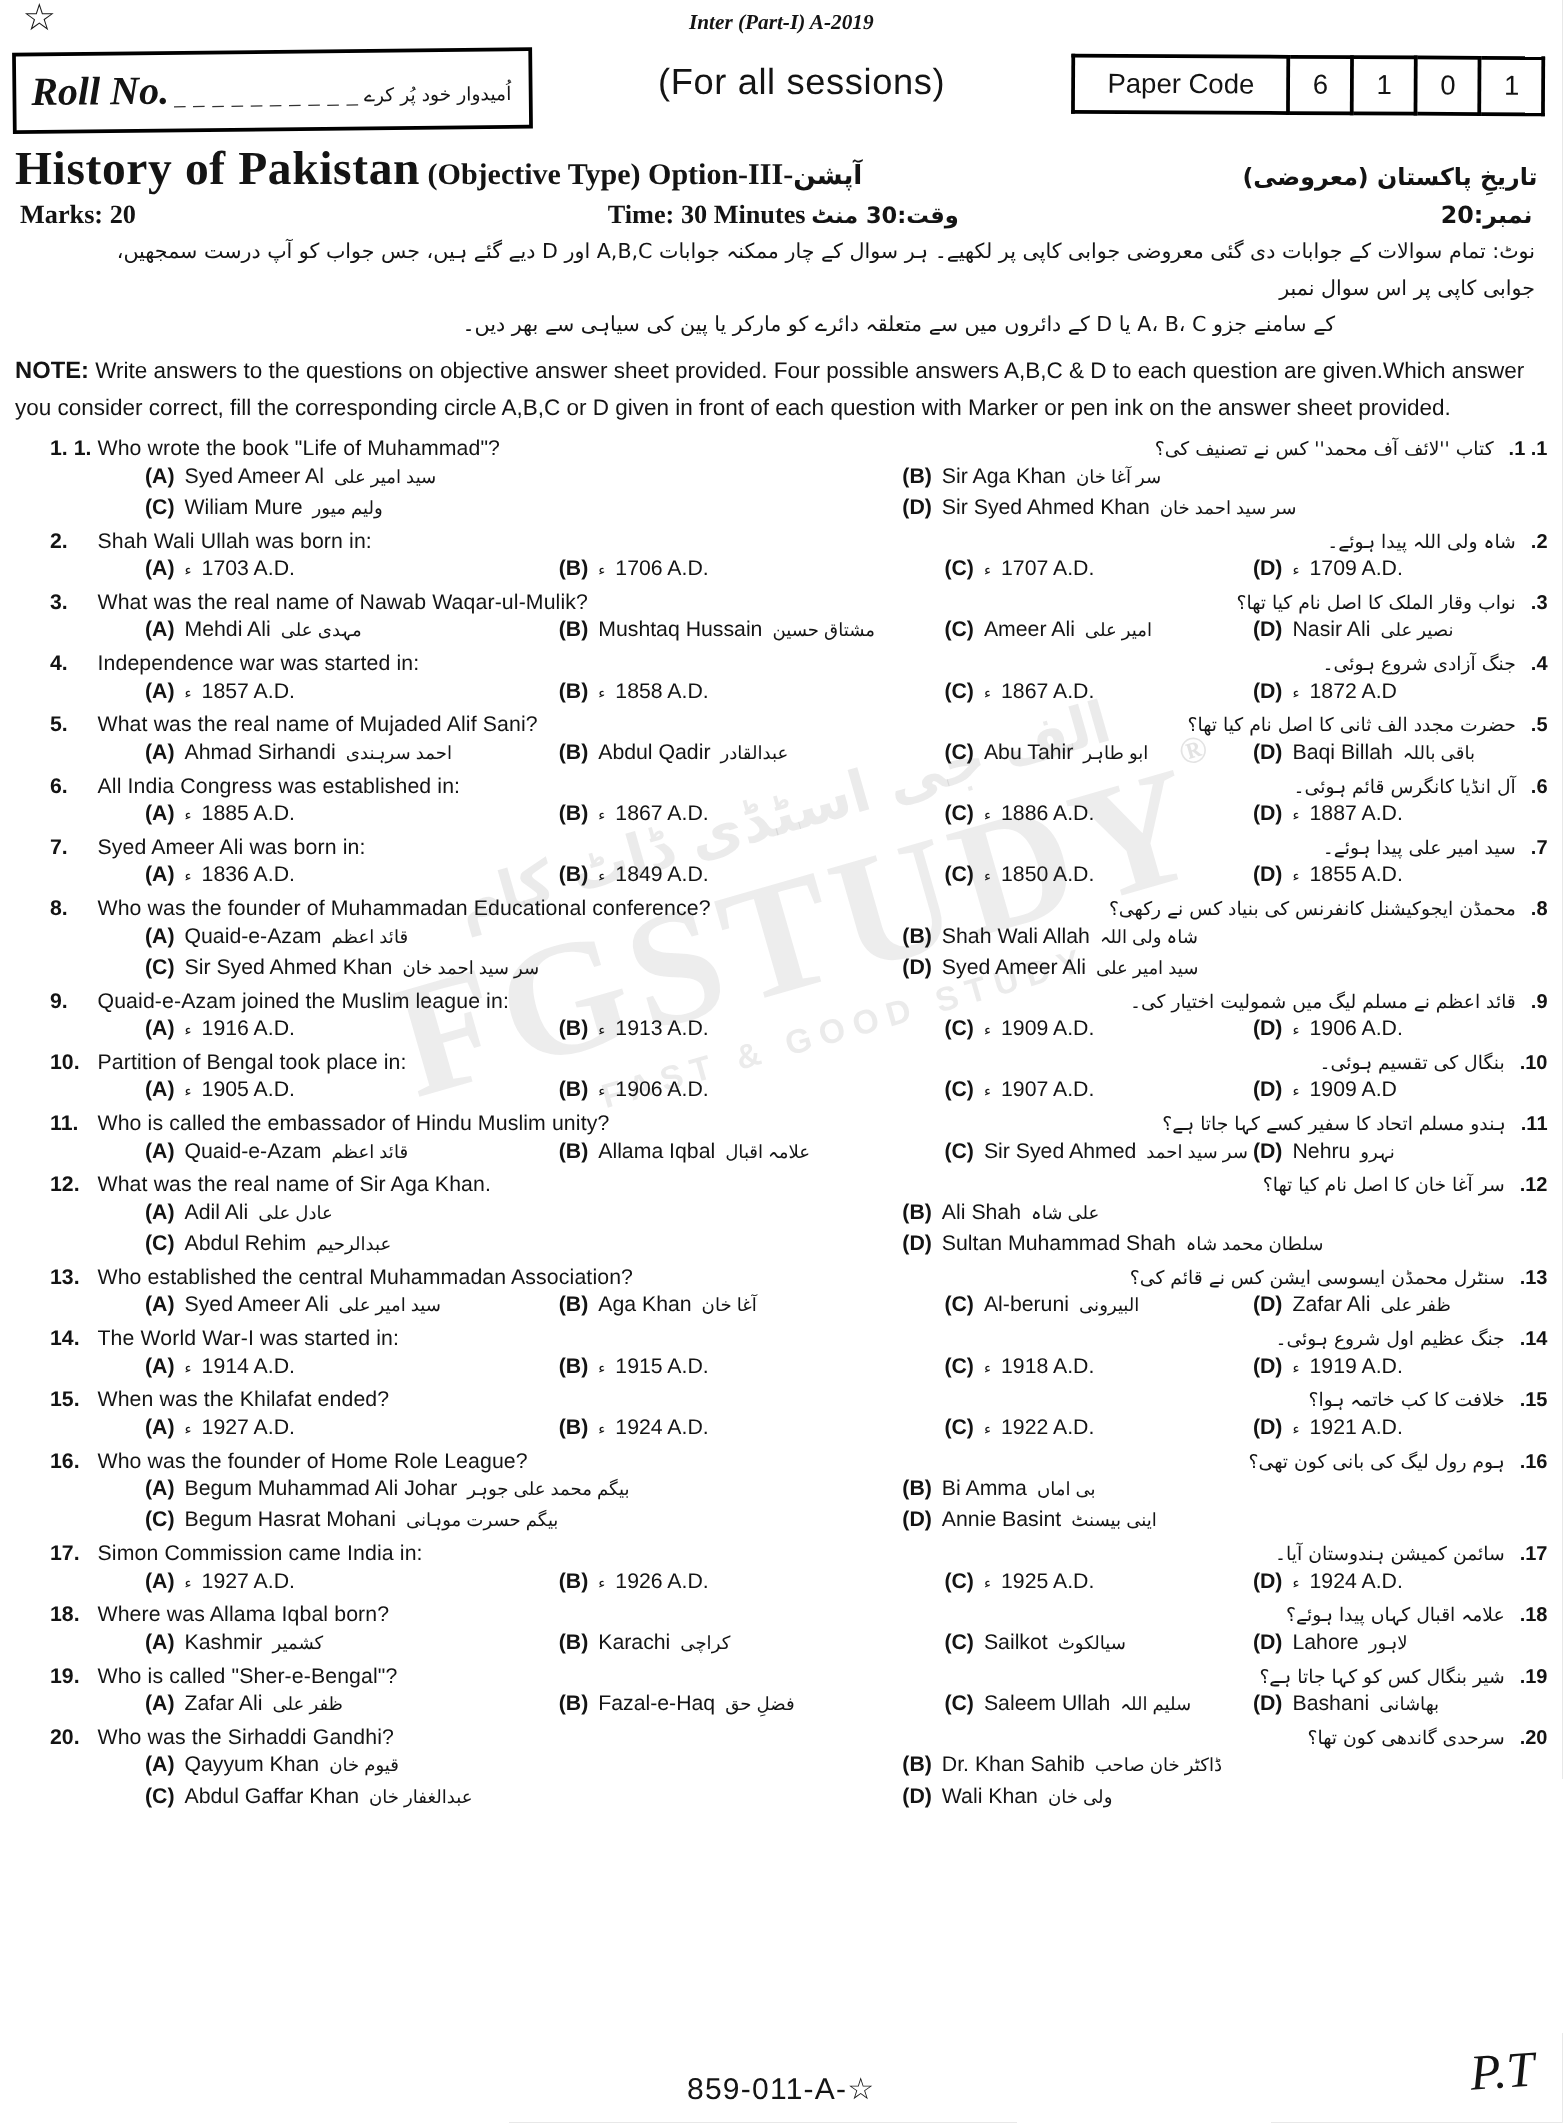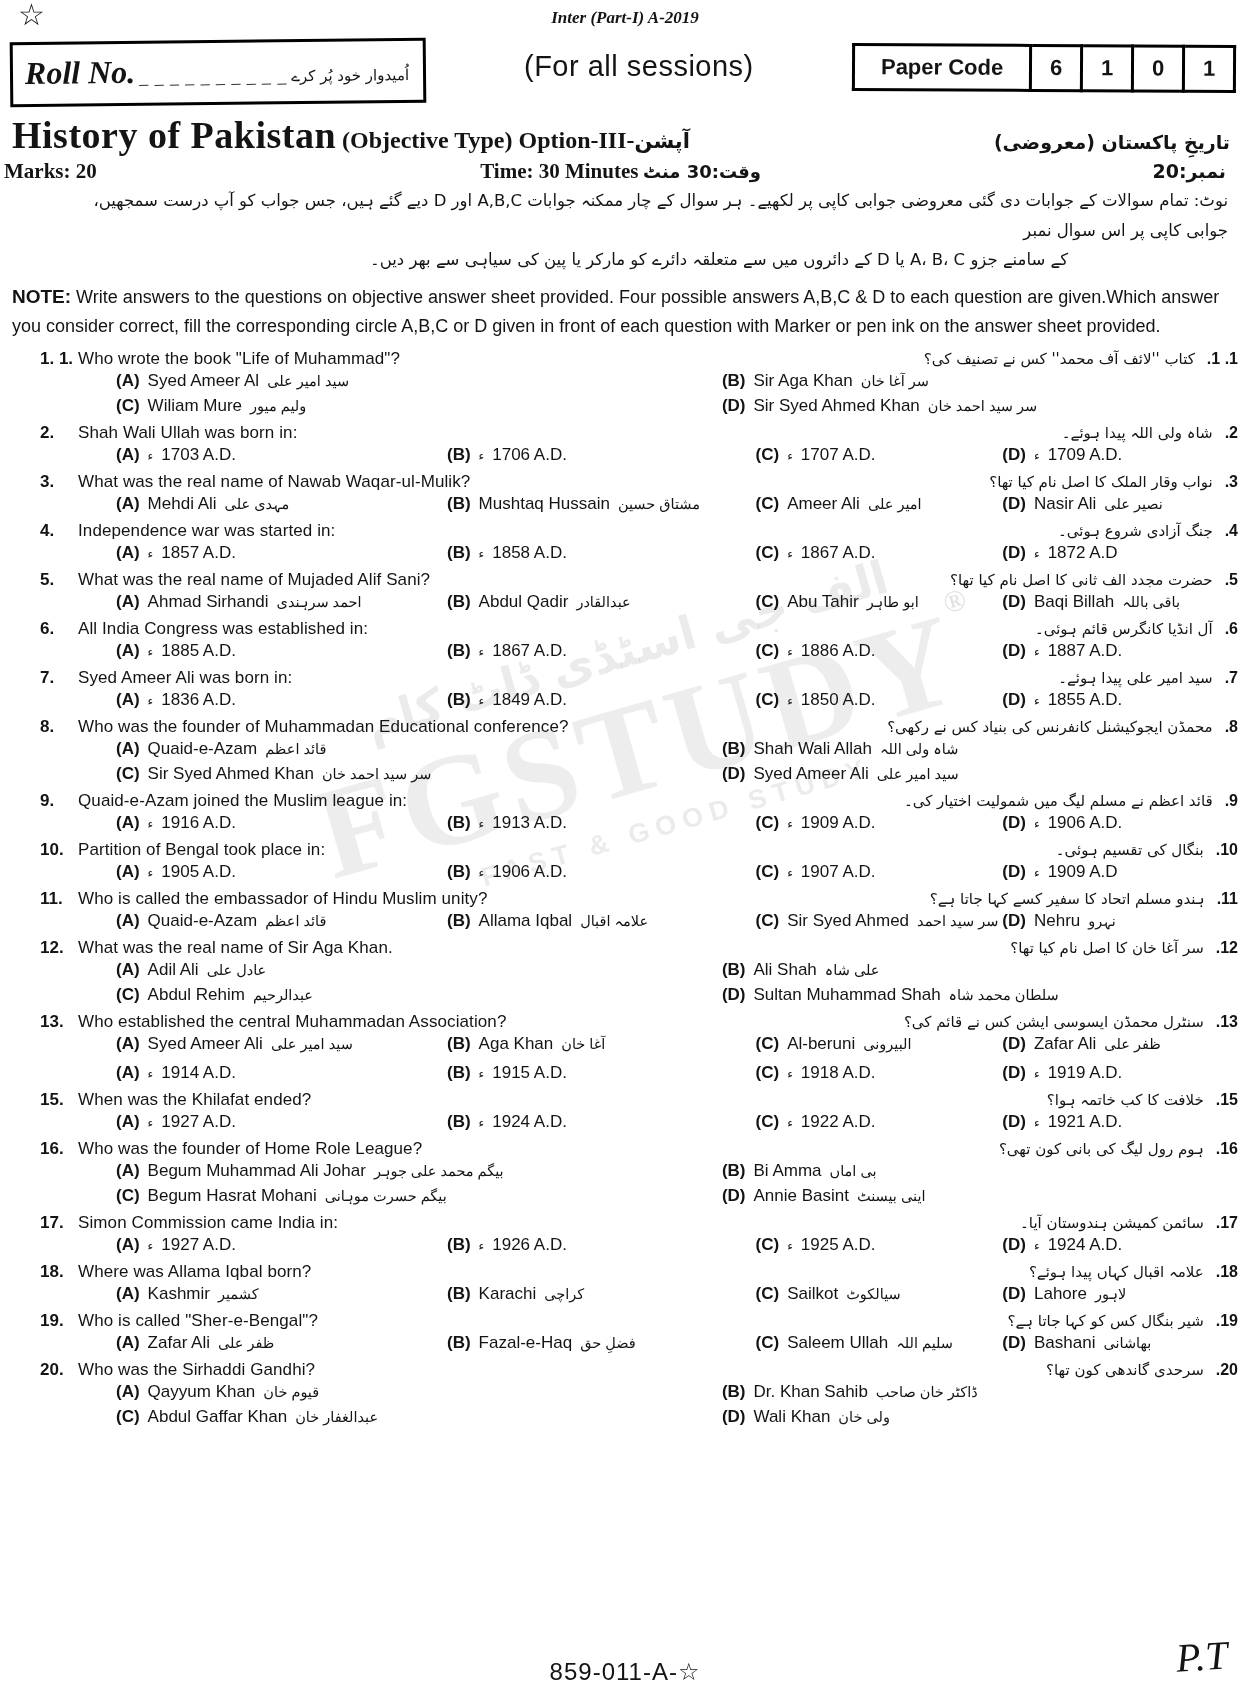--- a/index.html
+++ b/index.html
@@ -14,30 +14,30 @@
   .exam-line{position:absolute;left:0;right:0;top:8px;text-align:center;
     font-family:"Liberation Serif",serif;font-style:italic;font-weight:bold;font-size:17px;}
   .head-row{display:flex;align-items:flex-start;padding:2px 14px 0 10px;}
   .rollno-box{border:3px solid #000;width:388px;padding:10px 10px 12px 12px;
     display:flex;align-items:baseline;gap:4px;transform:rotate(-0.6deg);background:#fff;}
   .rollno-label{font-family:"Liberation Serif",serif;font-style:italic;font-weight:bold;font-size:32px;white-space:nowrap;}
   .rollno-blank{font-size:16px;letter-spacing:1px;color:#333;white-space:nowrap;overflow:hidden;flex:1;}
   .rollno-urdu{direction:rtl;font-family:"DejaVu Sans",sans-serif;font-size:15px;white-space:nowrap;padding-right:4px;}
   .sessions{flex:1;text-align:center;font-weight:normal;font-size:29px;padding-top:10px;letter-spacing:0.5px;}
   .papercode{border-collapse:collapse;margin-top:4px;transform:rotate(0.3deg);}
-  .papercode td{border:3px solid #000;font-weight:bold;font-size:22px;text-align:center;background:#fff;}
+  .papercode td{border:3px solid #000;font-weight:normal;font-size:22px;text-align:center;background:#fff;}
   .pc-label{padding:6px 26px;white-space:nowrap;}
   .pc-digit{width:46px;height:40px;}
   .title-row{display:flex;justify-content:space-between;align-items:flex-end;padding:8px 20px 0 12px;}
   .title-en{font-family:"Liberation Serif",serif;font-weight:bold;}
   .title-main{font-size:38px;letter-spacing:0.5px;}
   .title-type{font-size:24px;margin-top:19px;}
   .title-opt-ur{font-family:"DejaVu Sans",sans-serif;font-size:21px;font-weight:bold;}
   .title-ur{direction:rtl;font-family:"DejaVu Sans",sans-serif;font-weight:bold;font-size:19px;padding-bottom:4px;}
-  .marks-row{display:flex;align-items:baseline;padding:2px 24px 0 4px;}
+  .marks-row{display:flex;align-items:baseline;padding:2px 24px 0 16px;}
   .marks-en{font-family:"Liberation Serif",serif;font-weight:bold;font-size:21px;}
   .time-wrap{flex:1;text-align:center;}
   .time-en{font-family:"Liberation Serif",serif;font-weight:bold;font-size:21px;}
   .time-ur{direction:rtl;font-family:"DejaVu Sans",sans-serif;font-weight:bold;font-size:18px;padding-right:8px;}
   .marks-ur{direction:rtl;font-family:"DejaVu Sans",sans-serif;font-weight:bold;font-size:19px;}
   .urdu-note{direction:rtl;text-align:right;padding:2px 22px 0 90px;
     font-family:"DejaVu Sans",sans-serif;font-size:16.5px;line-height:1.8;font-weight:500;}
   .urdu-note .l2{padding-left:120px;text-align:center;}
   .en-note{padding:7px 18px 4px 12px;font-size:18px;line-height:1.6;}
   .en-note b{font-size:19px;}
@@ -540,20 +540,28 @@
             <span class="opt-urdu">البیرونی</span>
           </span>
           <span class="opt">
             <span class="opt-letter">(D)</span>
             <span class="opt-label">Zafar Ali</span>
             <span class="opt-urdu">ظفر علی</span>
           </span>
         </div>
       </div>
       <div class="q-block">
+        <div class="q-line">
+          <span class="q-no">14.</span>
+          <span class="q-text">The World War-I was started in:</span>
+          <span class="q-ur">
+            <span class="q-ur-no">.14</span>
+            <span class="q-ur-text">جنگ عظیم اول شروع ہوئی۔</span>
+          </span>
+        </div>
         <div class="opts row4">
           <span class="opt">
             <span class="opt-letter">(A)</span>
             <span class="year-mark">ء</span>
             <span class="opt-label">1914 A.D.</span>
           </span>
           <span class="opt">
             <span class="opt-letter">(B)</span>
             <span class="year-mark">ء</span>
             <span class="opt-label">1915 A.D.</span>

